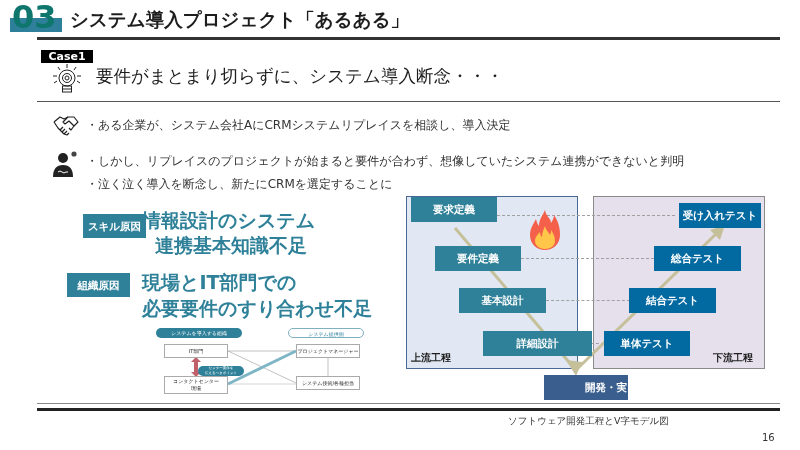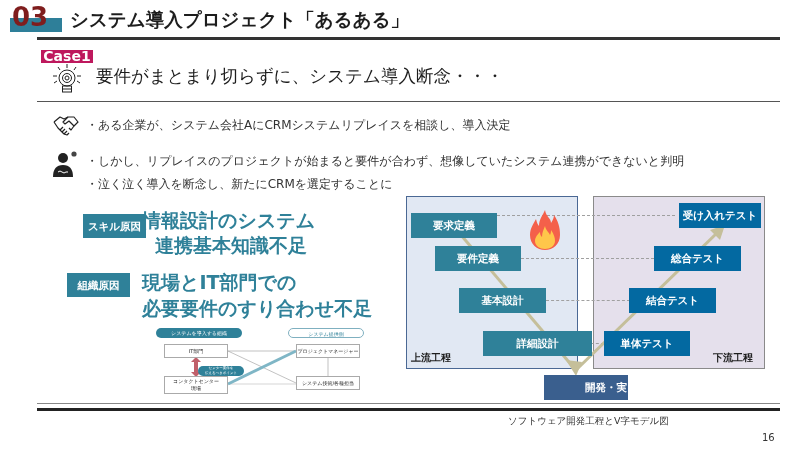--- a/index.html
+++ b/index.html
@@ -2,26 +2,26 @@
 <html><head>
 <meta charset="utf-8">
 <style>
   * { box-sizing: border-box; margin: 0; padding: 0; }
   html, body { width: 800px; height: 450px; background: #ffffff; overflow: hidden; }
   body { position: relative; font-family: "DejaVu Sans", "Liberation Sans", sans-serif; color: #222; }
   .abs { position: absolute; }
 
   
   .num-bar { left: 10px; top: 18px; width: 52px; height: 14px; background: #2e7f99; }
-  .num-text { left: 12px; top: 2px; font-size: 26px; font-weight: bold; color: #7f1d1d; letter-spacing: 0px; line-height: 30px; }
+  .num-text { left: 12px; top: 2px; font-size: 32px; font-weight: bold; color: #0f766e; letter-spacing: 0px; line-height: 30px; }
   .title { left: 70px; top: 7px; font-size: 18.5px; font-weight: bold; color: #1d1d1d; line-height: 26px; white-space: nowrap; }
   .title-rule { left: 37px; top: 37px; width: 743px; height: 3px; background: #333; }
 
   
-  .case-badge { left: 41px; top: 50px; width: 52px; height: 13px; background: #be185d; color: #fff; font-size: 14px; font-weight: bold; text-align: center; line-height: 13px; }
+  .case-badge { left: 41px; top: 50px; width: 52px; height: 13px; background: #000000; color: #fff; font-size: 11px; font-weight: bold; text-align: center; line-height: 13px; }
   .bulb { left: 50px; top: 63px; width: 34px; height: 32px; }
   .case-title { left: 96px; top: 63px; font-size: 17.5px; font-weight: normal; color: #1d1d1d; line-height: 26px; white-space: nowrap; }
   .case-rule { left: 37px; top: 101px; width: 743px; height: 1px; background: #555; }
 
   
   .icon-hand { left: 52px; top: 114px; width: 28px; height: 24px; }
   .icon-person { left: 52px; top: 150px; width: 28px; height: 28px; }
   .bullet { font-size: 12px; color: #333; line-height: 18px; white-space: nowrap; }
   .b1 { left: 86px; top: 116px; }
   .b2 { left: 86px; top: 152px; }
@@ -161,21 +161,21 @@
 <div class="abs dash" style="left:546px;top:300px;width:84px;"></div>
 <div class="abs dash" style="left:570px;top:343px;width:34px;"></div>
 
 <svg class="abs" style="left:400px;top:190px" width="400" height="200">
   <line x1="55" y1="38" x2="174" y2="178" stroke="#c5bf9a" stroke-width="3"></line>
   <polygon points="166,170 182,172 176,186" fill="#c5bf9a"></polygon>
   <line x1="176" y1="180" x2="318" y2="42" stroke="#c5bf9a" stroke-width="3"></line>
   <polygon points="310,40 325,35 320,50" fill="#c5bf9a"></polygon>
 </svg>
 
-<div class="abs vbox teal" style="left:411px;top:213px;width:86px;">要求定義</div>
+<div class="abs vbox teal" style="left:411px;top:197px;width:86px;">要求定義</div>
 <div class="abs vbox teal" style="left:435px;top:246px;width:86px;">要件定義</div>
 <div class="abs vbox teal" style="left:459px;top:288px;width:87px;">基本設計</div>
 <div class="abs vbox teal" style="left:483px;top:331px;width:109px;">詳細設計</div>
 
 <div class="abs vbox gray" style="left:679px;top:203px;width:82px;">受け入れテスト</div>
 <div class="abs vbox gray" style="left:654px;top:246px;width:87px;">総合テスト</div>
 <div class="abs vbox gray" style="left:629px;top:288px;width:87px;">結合テスト</div>
 <div class="abs vbox gray" style="left:604px;top:331px;width:86px;">単体テスト</div>
 
 <div class="abs panel-label pl-up">上流工程</div>

